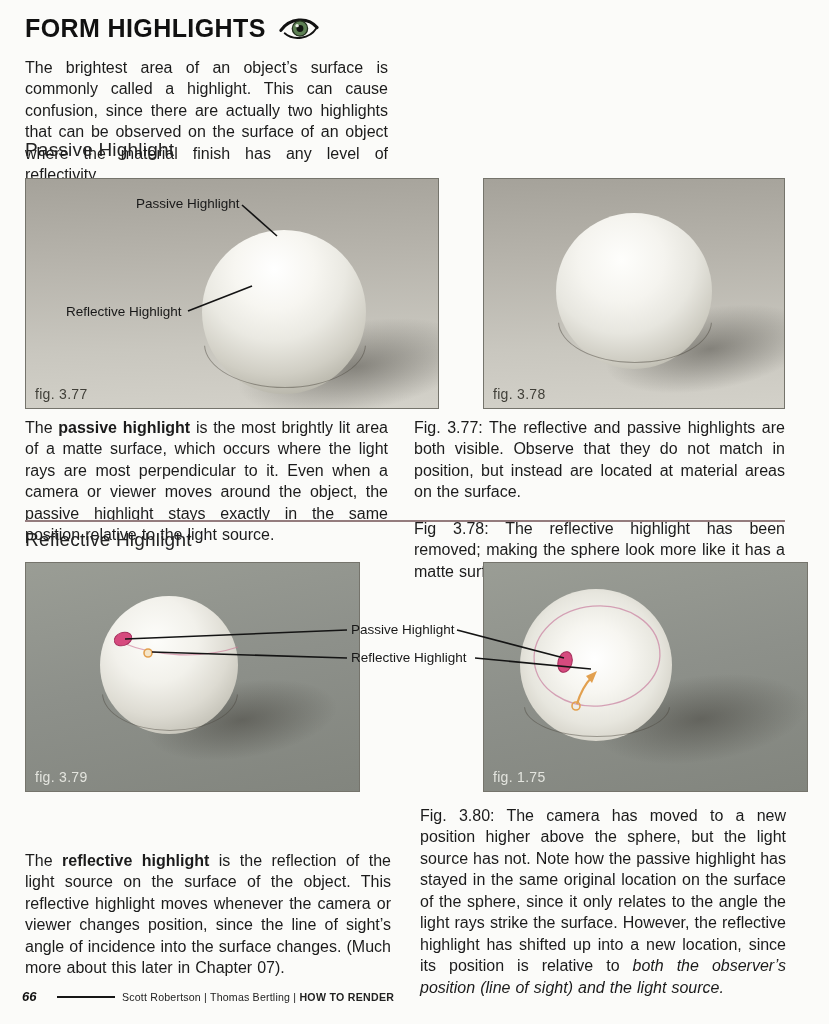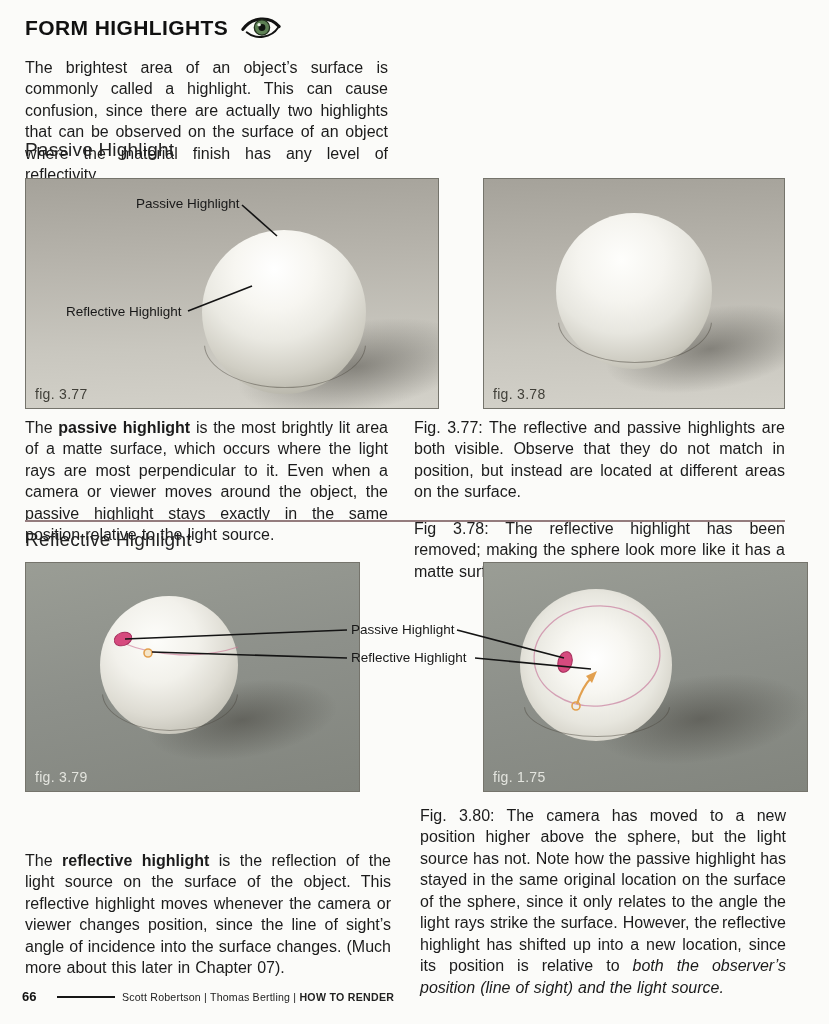--- a/index.html
+++ b/index.html
@@ -3,21 +3,21 @@
 <meta charset="utf-8">
 <style>
   html,body{margin:0;padding:0;background:#e9e9e7;}
   .page{
     position:relative;width:829px;height:1024px;margin:0 auto;
     background:#fbfbf9;overflow:hidden;
     font-family:"Liberation Sans",sans-serif;color:#1b1b1b;
   }
   
   .title-row{position:absolute;left:25px;top:14px;display:flex;align-items:center;gap:12px;}
-  .title-row h1{margin:0;font-size:21px;font-weight:bold;letter-spacing:.4px;color:#111;}
+  .title-row h1{margin:0;font-size:25px;font-weight:bold;letter-spacing:.4px;color:#111;}
   .eye{width:42px;height:27px;}
   
   .body-text{font-size:16px;line-height:1.34;text-align:justify;word-spacing:.6px;}
   .body-text p{margin:0 0 15px 0;}
   .intro{position:absolute;left:25px;top:57px;width:363px;}
   .sec-heading{position:absolute;left:25px;margin:0;font-size:19px;font-weight:400;color:#222;letter-spacing:.2px;}
   #h-passive{top:139px;}
   #h-reflective{top:529px;}
   .col-tl{position:absolute;left:25px;top:417px;width:363px;}
   .col-tr{position:absolute;left:414px;top:417px;width:371px;}
@@ -42,21 +42,21 @@
   .shadow{position:absolute;border-radius:50%;
     background:radial-gradient(closest-side,rgba(62,60,54,.50),rgba(62,60,54,.28) 45%,rgba(62,60,54,0) 98%);}
   .seam{position:absolute;border:1px solid rgba(70,66,58,.45);border-radius:50%;clip-path:inset(52% 0 0 0);}
   .fig-caption{position:absolute;left:9px;bottom:6px;font-size:14px;letter-spacing:.3px;}
   .cap-dark{color:#403f38;}
   .cap-light{color:#e3e4de;}
   .annot{position:absolute;font-size:13.5px;color:#181818;white-space:nowrap;}
   .overlay{position:absolute;left:0;top:0;pointer-events:none;}
   
   .footer{position:absolute;left:0;top:989px;width:829px;height:24px;}
-  .page-num{position:absolute;left:22px;top:0;font-size:13px;font-weight:bold;color:#111;}
+  .page-num{position:absolute;left:22px;top:0;font-size:13px;font-weight:bold;color:#111;font-style:italic;}
   .foot-rule{position:absolute;left:57px;top:7px;width:58px;height:2px;background:#161616;}
   .byline{position:absolute;left:122px;top:2px;font-size:10.6px;color:#222;letter-spacing:.2px;}
   .byline b{letter-spacing:.3px;}
 </style>
 </head>
 <body>
 
 <div class="page">
 
   <div class="title-row">
@@ -93,21 +93,21 @@
     <div class="shadow" style="left:118px;top:128px;width:216px;height:84px;transform:rotate(-10deg);"></div>
     <div class="sphere sphere-b" style="left:72px;top:34px;width:156px;height:156px;"></div>
     <div class="seam" style="left:74px;top:100px;width:152px;height:82px;"></div>
     <div class="fig-caption cap-dark">fig. 3.78</div>
   </div>
 
   <div class="col-tl body-text">
     <p><span>The </span><b>passive highlight</b><span> is the most brightly lit area of a matte surface, which occurs where the light rays are most perpendicular to it. Even when a camera or viewer moves around the object, the passive highlight stays exactly in the same position relative to the light source.</span></p>
   </div>
   <div class="col-tr body-text">
-    <p>Fig. 3.77: The reflective and passive highlights are both visible. Observe that they do not match in position, but instead are located at different areas on the surface.</p>
+    <p>Fig. 3.77: The reflective and passive highlights are both visible. Observe that they do not match in position, but instead are located at material areas on the surface.</p>
     <p>Fig 3.78: The reflective highlight has been removed; making the sphere look more like it has a matte surface.</p>
   </div>
 
   <div class="divider"></div>
 
   <h2 class="sec-heading" id="h-reflective">Reflective Highlight</h2>
 
   <div class="row2">
 
     <div class="fig fig-dark" id="fig3">

